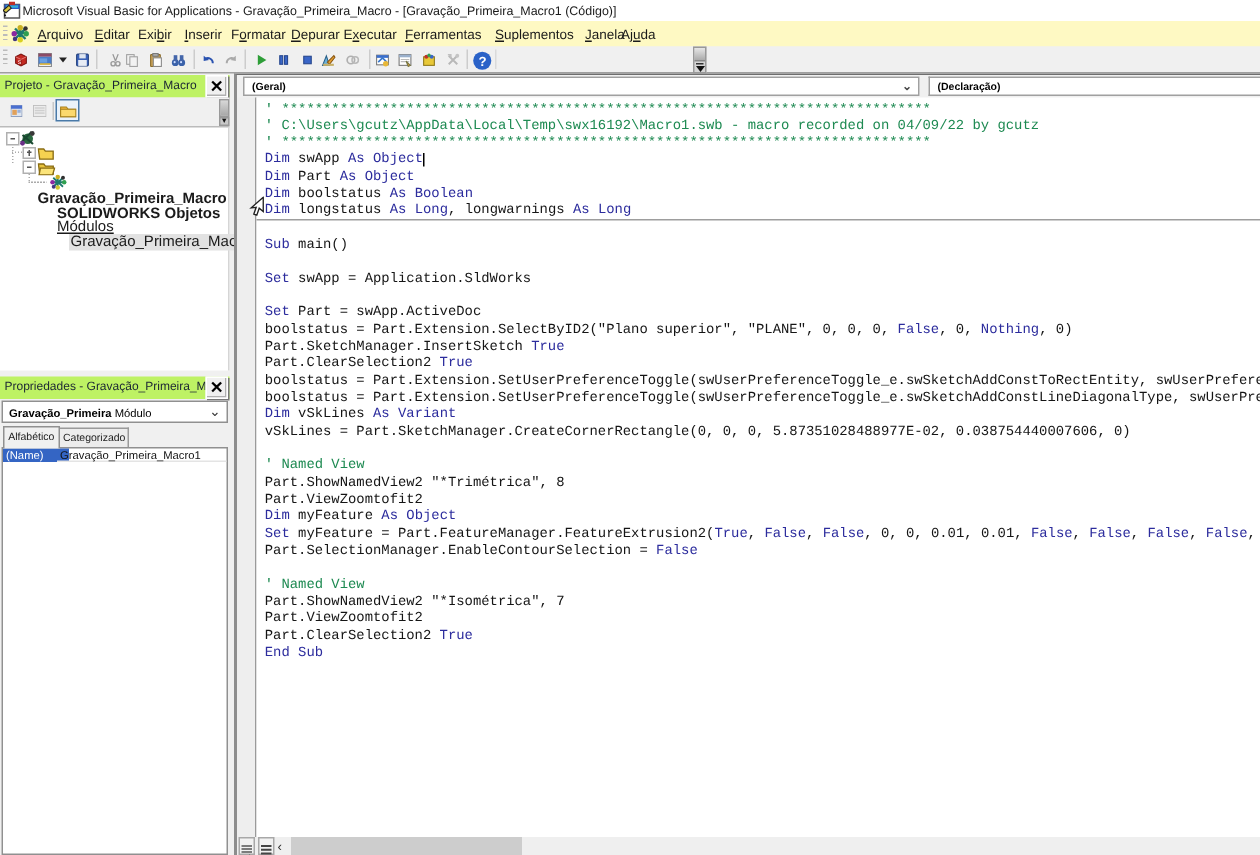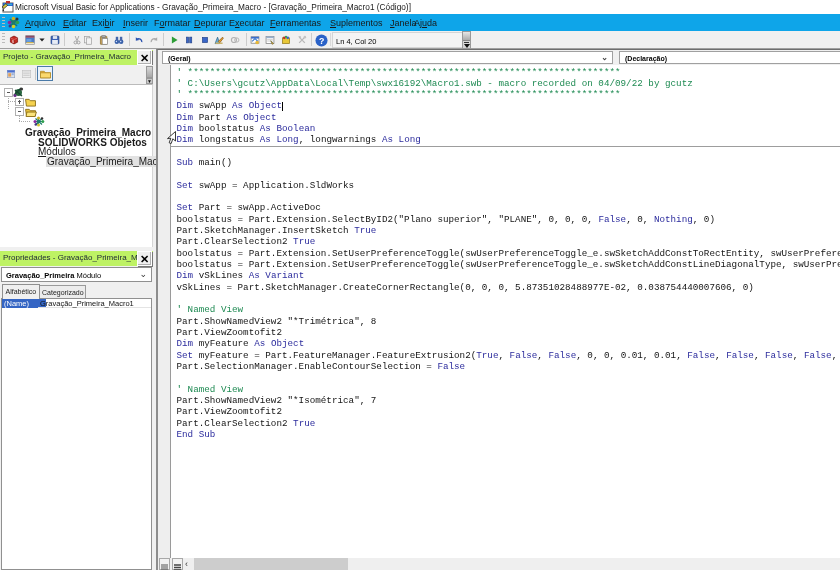--- a/index.html
+++ b/index.html
@@ -1,21 +1,21 @@
 <!DOCTYPE html>
 <html><head>
 <meta charset="utf-8">
 <style>
 * { margin:0; padding:0; box-sizing:border-box; }
 html,body { width:840px; height:570px; overflow:hidden; background:#f0f0f0;
   font-family:"Liberation Sans", sans-serif; }
 .abs { position:absolute; }
 #titlebar { left:0; top:0; width:840px; height:14px; background:#ffffff; }
 #titletext { left:15px; top:2px; font-size:8.3px; color:#1a1a1a; white-space:nowrap; }
-#menubar { left:0; top:14px; width:840px; height:17px; background:#0ea5e9; }
+#menubar { left:0; top:14px; width:840px; height:17px; background:#fef9c3; }
 .menu { position:absolute; top:4px; font-size:9px; color:#1a1a1a; white-space:nowrap; }
 .menu u { text-decoration:underline; }
 #toolbar { left:0; top:31px; width:840px; height:18px; background:#f0f0f0; border-bottom:1px solid #9f9f9f; }
 .tsep { position:absolute; top:2px; width:1px; height:13px; background:#cccccc; }
 .ti { position:absolute; top:4px; width:10px; height:10px; }
 .grip { position:absolute; left:2px; top:3px; width:3px; height:11px;
   background-image:repeating-linear-gradient(#bbb 0 1px, transparent 1px 3px); }
 #lnbox { position:absolute; left:331.5px; top:1px; width:131px; height:16px; background:#f4f4f4; border:1px solid #d5d5d5; font-size:7.5px; color:#000; padding:4px 0 0 3.5px; }
 #spinner { position:absolute; left:462px; top:0px; width:9px; height:18px; background:#d6d6d6; border:1px solid #999; }
 
@@ -191,21 +191,20 @@
         <circle cx="7" cy="7" r="6.5" fill="#2a62c8"></circle>
         <text x="4.4" y="10.5" font-size="9.5" font-weight="bold" fill="#fff">?</text>
       </svg>
     </div>
   <div class="tsep" style="left:63.5px"></div>
   <div class="tsep" style="left:128.5px"></div>
   <div class="tsep" style="left:163px"></div>
   <div class="tsep" style="left:245.5px"></div>
   <div class="tsep" style="left:310.5px"></div>
   <div class="tsep" style="left:329.5px; background:#dadada;"></div>
-  <div id="lnbox">Ln 4, Col 20</div>
   <div id="spinner">
       <div style="position:absolute;left:0;top:0;width:7px;height:9px;background:linear-gradient(#e6e6e6,#ababab);border-bottom:1px solid #888;"></div>
       <div style="position:absolute;left:1px;top:10px;width:5px;height:1px;background:#333;"></div>
       <svg style="position:absolute;left:0.5px;top:12px" width="6" height="4" viewBox="0 0 6 4">
         <path d="M0 0 L6 0 L3 4 Z" fill="#111"></path>
       </svg>
     </div>
 </div>
 
 <div class="abs paneltitle" id="projtitle">Projeto - Gravação_Primeira_Macro</div>

